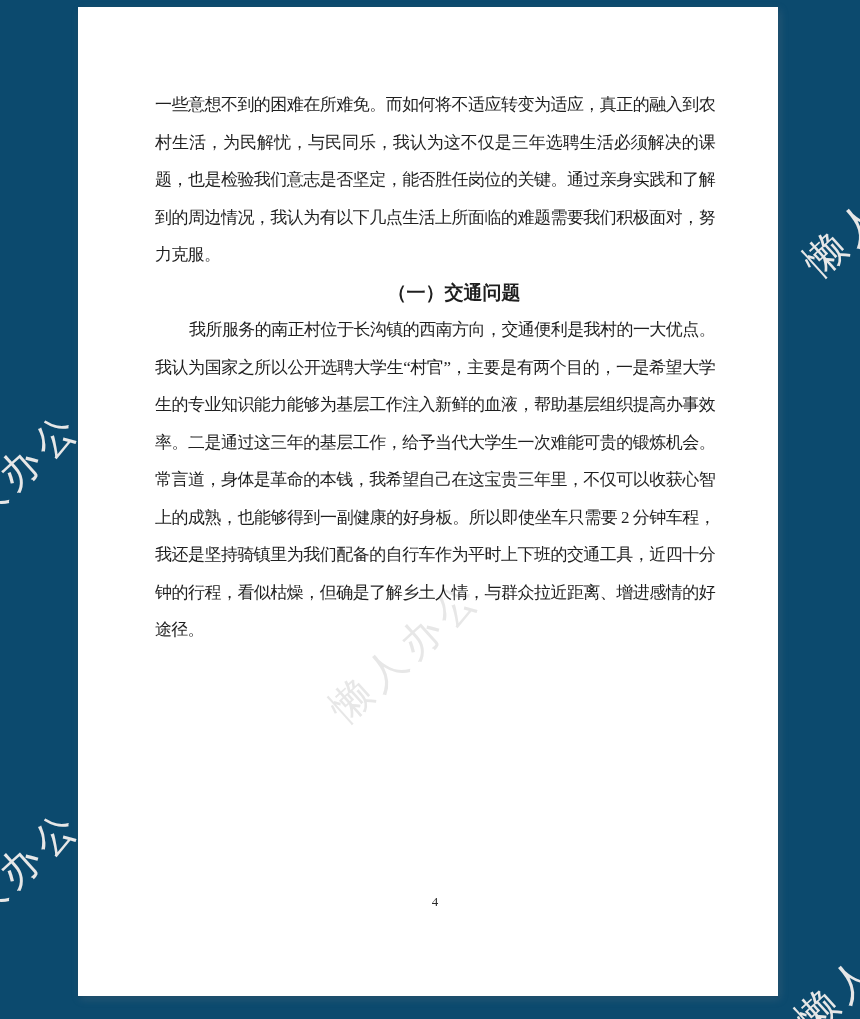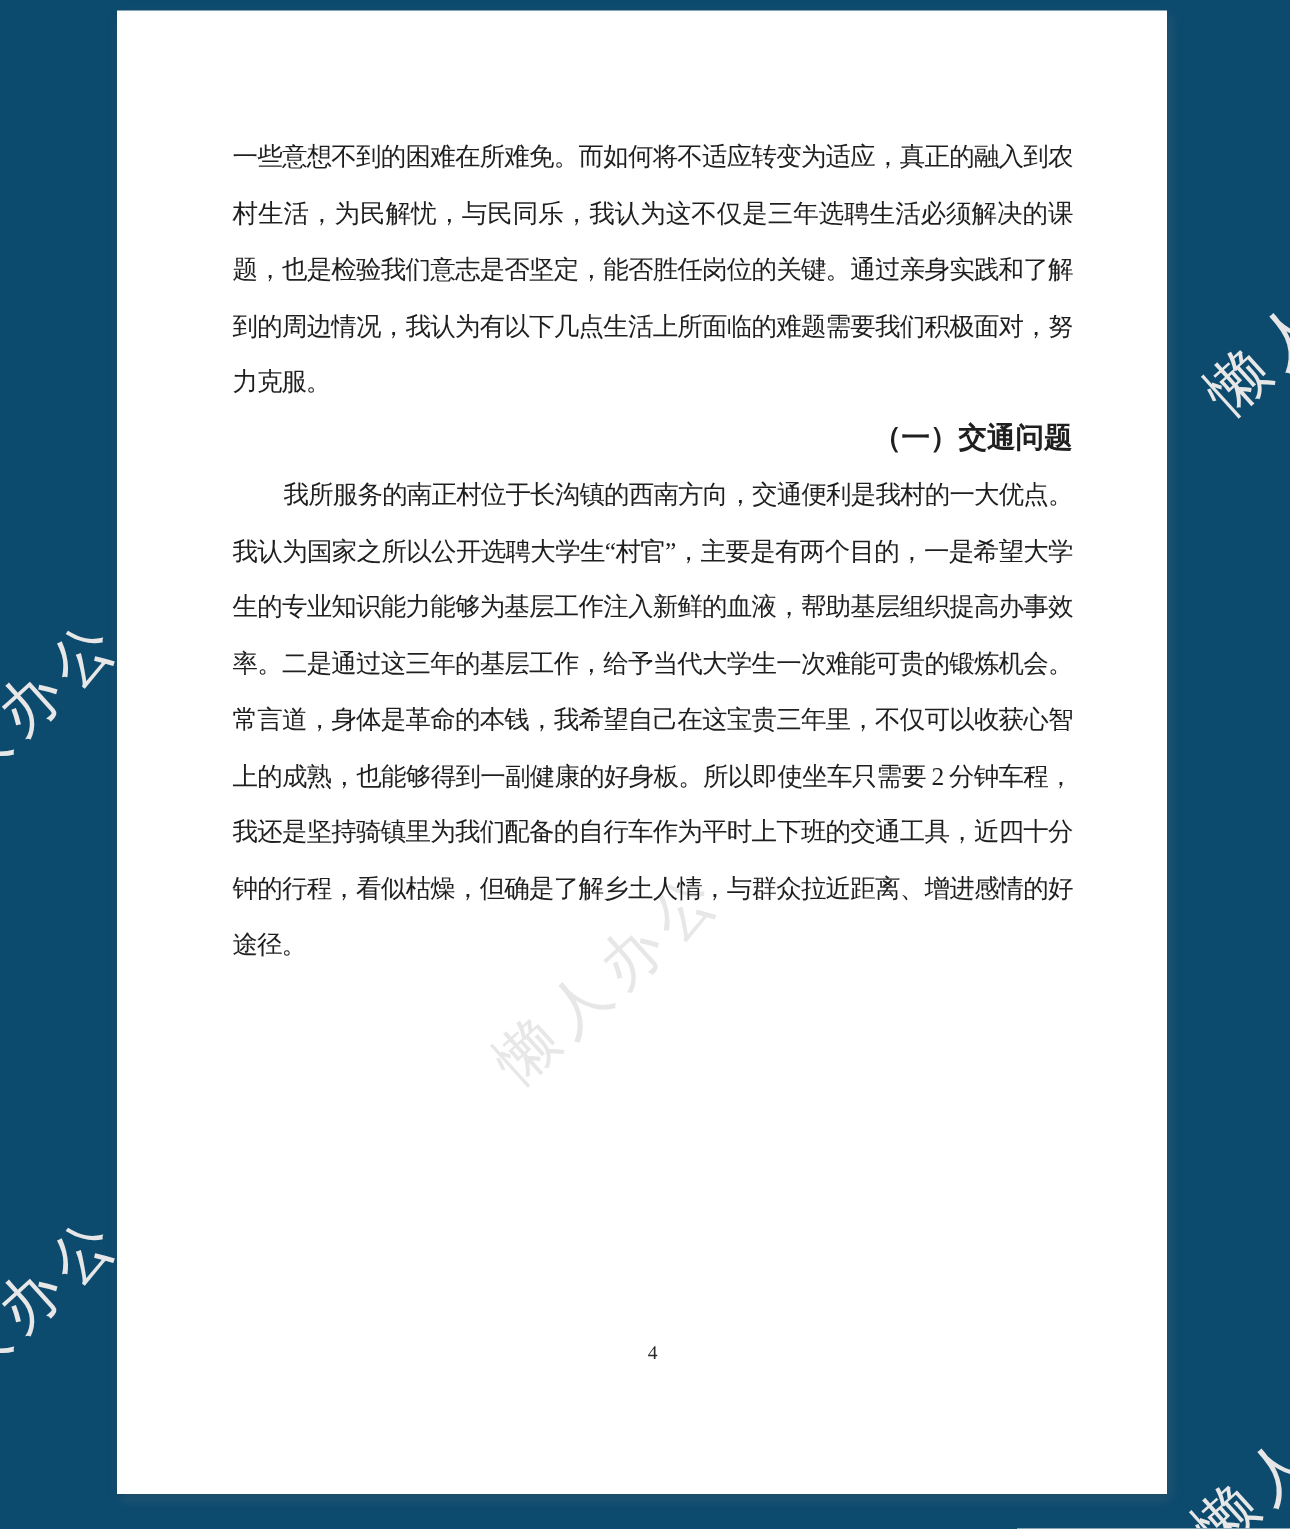--- a/index.html
+++ b/index.html
@@ -50,21 +50,21 @@
     letter-spacing: -0.7px;
     color: #1f1f1f;
     text-align: justify;
   }
   .para.indent { text-indent: 34px; }
   .para.heading {
     font-weight: bold;
     font-size: 19px;
     letter-spacing: 0;
     text-indent: 38px;
-    text-align: right;
+    text-align: center;
   }
   .page-num {
     position: absolute;
     z-index: 2;
     left: 77px;
     top: 887px;
     width: 560px;
     text-align: center;
     font-size: 13px;
     color: #2a2a2a;

